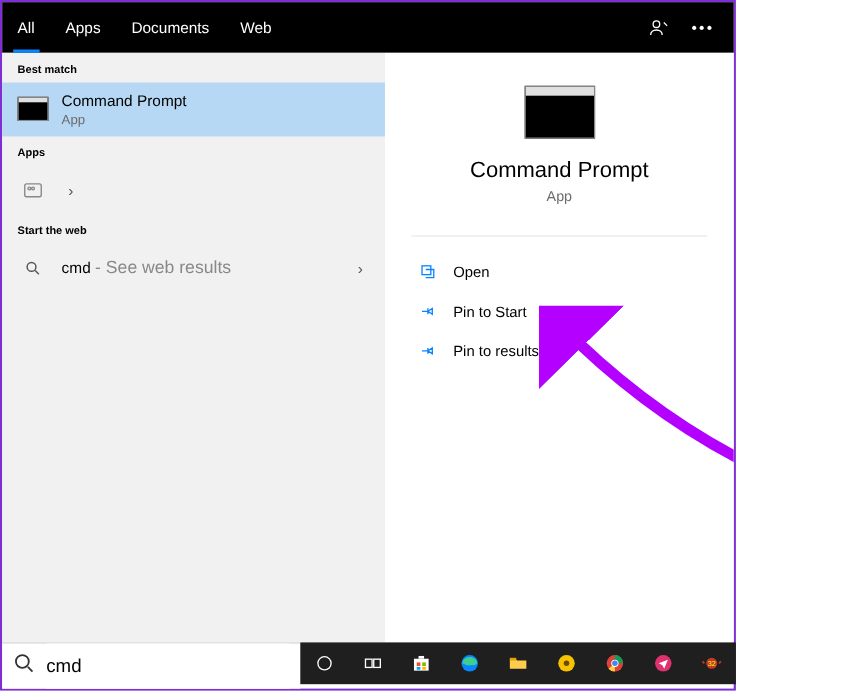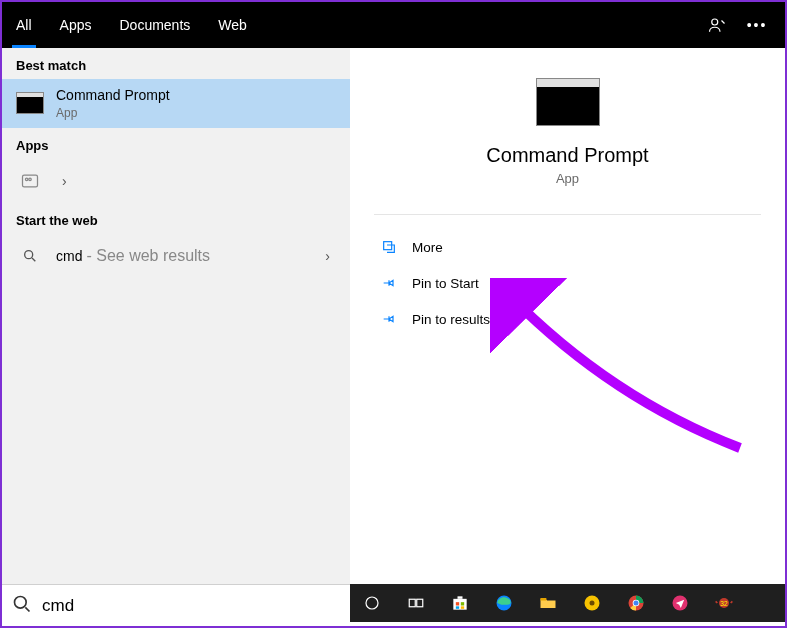--- a/index.html
+++ b/index.html
@@ -1,33 +1,33 @@
 <!DOCTYPE html>
 <html><head>
 <meta charset="utf-8">
 <style>
   * { box-sizing: border-box; margin: 0; padding: 0; }
   html, body { width: 787px; height: 628px; font-family: "Segoe UI", Arial, sans-serif; background: #fff; overflow: hidden; }
-  .frame { width: 787px; height: 628px; border: 2px solid #7e2fd4; display: flex; flex-direction: column; }
+  .frame { width: 669px; height: 628px; border: 2px solid #7e2fd4; display: flex; flex-direction: column; }
   .content { flex: 1; display: flex; flex-direction: column; }
 
   
   .tabbar { background: #000; height: 46px; display: flex; align-items: center; color: #fff; font-size: 14px; padding: 0 8px 0 0; }
   .tab { padding: 0 14px; height: 46px; display: flex; align-items: center; cursor: pointer; position: relative; }
   .tab.active::after { content: ""; position: absolute; left: 10px; right: 10px; bottom: 0; height: 3px; background: #0a84ff; }
   .tab .chev { margin-left: 6px; font-size: 10px; }
   .tabbar .spacer { flex: 1; }
   .tabbar .iconbtn { width: 40px; height: 46px; display: flex; align-items: center; justify-content: center; cursor: pointer; }
 
   
   .main { flex: 1; display: flex; min-height: 0; }
   .left { width: 348px; background: #f1f1f1; display: flex; flex-direction: column; }
   .right { flex: 1; background: #fff; position: relative; padding: 30px 24px 0 24px; overflow: hidden; }
 
-  .section-label { font-size: 13px; font-weight: 600; padding: 10px 14px 6px 14px; color: #000; }
+  .section-label { font-size: 10px; font-weight: 600; padding: 10px 14px 6px 14px; color: #000; }
 
   .result { display: flex; align-items: center; padding: 8px 14px; cursor: pointer; position: relative; }
   .result.selected { background: #b7d8f4; }
   .result .thumb, .result .listicon { width: 28px; height: 28px; display: flex; align-items: center; justify-content: center; margin-right: 12px; }
   .cmd-thumb { width: 28px; height: 22px; background: #000; border: 1px solid #888; position: relative; }
   .cmd-thumb::before { content: ""; position: absolute; top: 0; left: 0; right: 0; height: 4px; background: #e0e0e0; }
   .result .text { flex: 1; display: flex; flex-direction: column; }
   .result .title { font-size: 14px; color: #000; line-height: 1.2; }
   .result .title strong { font-weight: 700; }
   .result .sub { font-size: 12px; color: #6a6a6a; margin-top: 2px; }
@@ -150,21 +150,21 @@
         <hr style="border:none;border-top:1px solid #e5e5e5; margin-bottom:16px;">
 
         <div class="actions">
           <div class="action">
             <span class="aicon">
               <svg width="16" height="16" viewBox="0 0 24 24" fill="none" stroke="currentColor" stroke-width="1.8">
                   <rect x="4" y="4" width="12" height="12"></rect>
                   <path d="M9 9h11v11H9"></path>
                 </svg>
             </span>
-            <span>More</span>
+            <span>Open</span>
           </div>
           <div class="action">
             <span class="aicon">
               <svg width="16" height="16" viewBox="0 0 24 24" fill="none" stroke="currentColor" stroke-width="1.8">
                   <path d="M4 12h8M12 8v8M12 12l6-4v8z"></path>
                 </svg>
             </span>
             <span>Pin to Start</span>
           </div>
           <div class="action">

